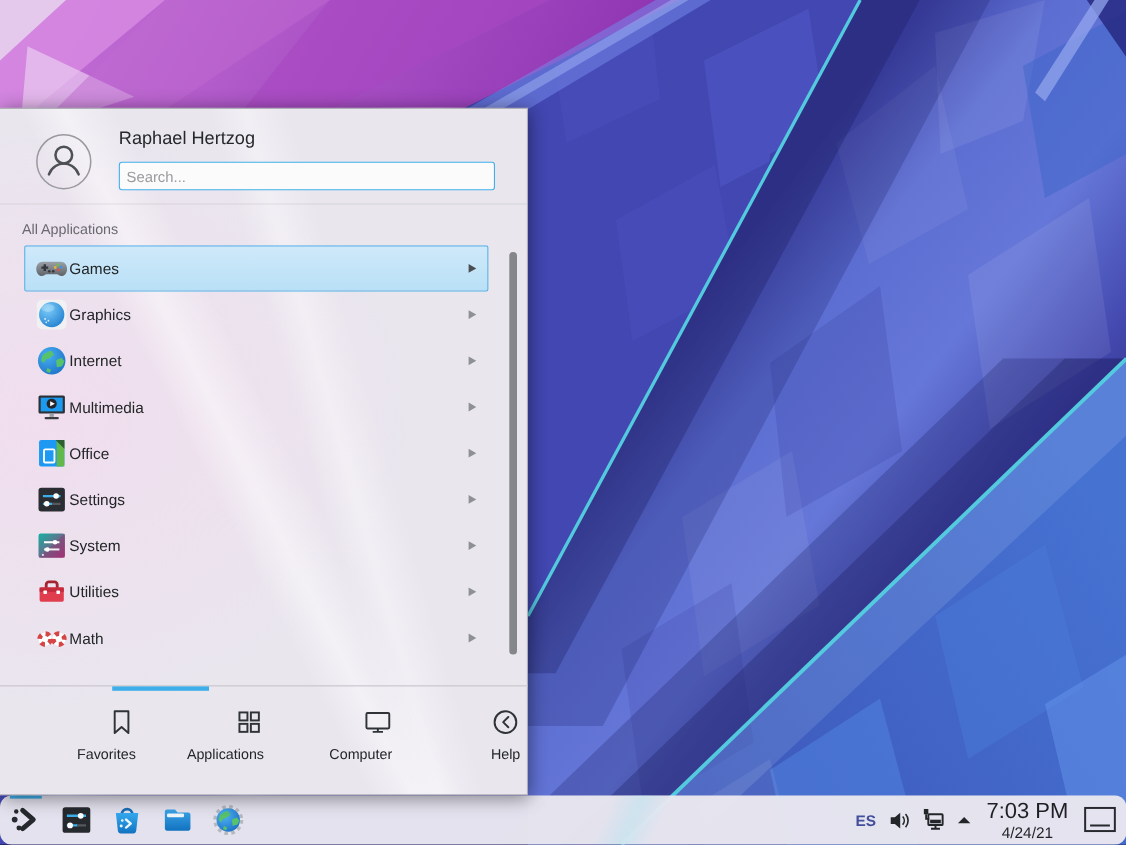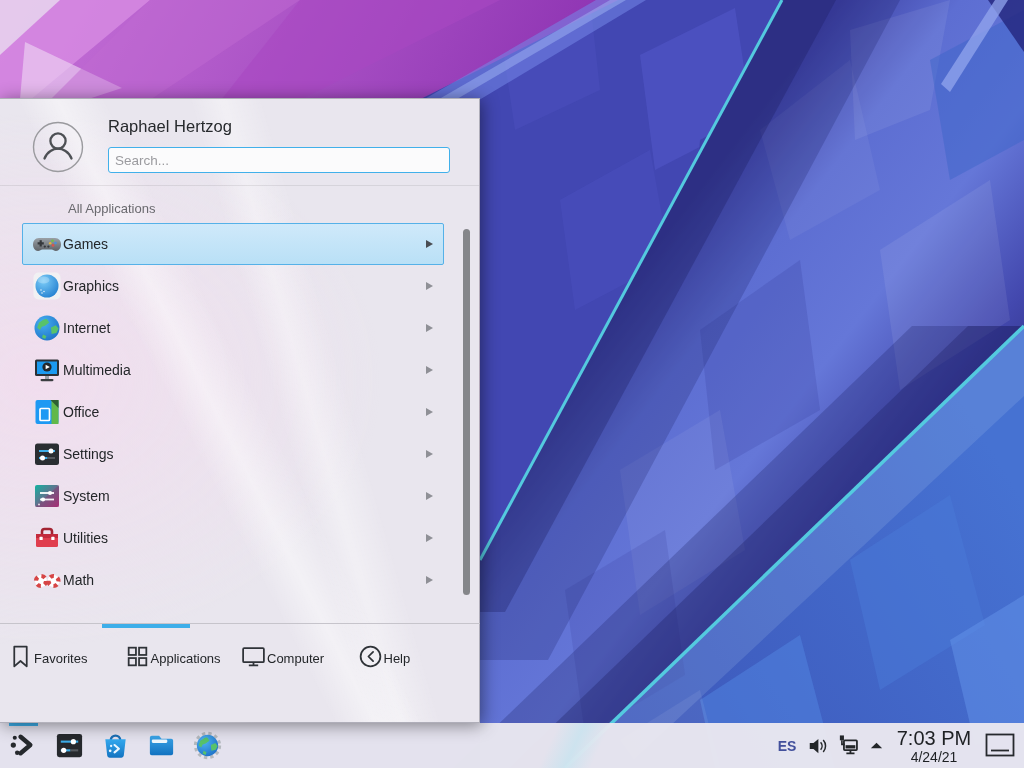--- a/index.html
+++ b/index.html
@@ -5,21 +5,21 @@
   html,body{margin:0;padding:0;background:#000;}
   #screen{position:relative;width:1024px;height:768px;overflow:hidden;
     font-family:"Liberation Sans","DejaVu Sans",sans-serif;color:#232629;}
   #wallpaper{position:absolute;left:0;top:0;width:1024px;height:768px;display:block;}
 
   
   #panel{position:absolute;left:0;bottom:0;width:1024px;height:45px;
     background:
       linear-gradient(115deg, rgba(0,0,0,0) 53.5%, rgba(186,228,240,.55) 56%, rgba(0,0,0,0) 58.5%),
       rgba(233,231,239,.97);
-    display:flex;align-items:center;}
+    display:flex;align-items:center;border-radius:11px;}
   .task-slot{width:46px;height:45px;position:relative;display:flex;align-items:center;justify-content:center;}
   .task-slot.active::before{content:"";position:absolute;top:0;left:9px;width:29px;height:3px;background:#3daee9;}
   #tray{margin-left:auto;display:flex;align-items:center;height:45px;padding-right:4px;}
   .tray-slot{display:flex;align-items:center;justify-content:center;height:45px;}
   #kbd-layout{width:34px;font-size:14px;font-weight:bold;color:#42509c;text-align:center;}
   #clockbox{width:92px;text-align:center;line-height:1;}
   #clock-time{font-size:20px;color:#1d2023;}
   #clock-date{font-size:14px;color:#1d2023;margin-top:2px;}
 
   
@@ -31,37 +31,37 @@
       #e9e6ee;
     box-shadow:2px 2px 16px rgba(0,0,0,.45);
     border:1px solid rgba(70,70,85,.35);border-left:none;box-sizing:border-box;}
   #kick-header{position:absolute;top:0;left:0;right:0;height:86px;border-bottom:1px solid rgba(0,0,0,.08);}
   #avatar{position:absolute;left:32px;top:22px;}
   #user-name{position:absolute;left:108px;top:18px;font-size:16.5px;color:#26292c;}
   #search-input{position:absolute;left:108px;top:48px;width:328px;height:24px;
     border:1.5px solid #41b0ea;border-radius:3px;background:#fbfbfc;
     font-family:inherit;font-size:13.5px;color:#c2410c;padding:0 6px;outline:none;}
   #search-input::placeholder{color:#9b9b9f;}
-  #section-label{position:absolute;left:20px;top:102px;font-size:13px;color:#69696e;margin-left:48px;}
+  #section-label{position:absolute;left:20px;top:102px;font-size:13px;color:#69696e;}
 
   #cat-list{position:absolute;left:0;top:124px;width:480px;height:403px;overflow:hidden;}
   .row{position:relative;height:42px;margin:0 36px 0 22px;display:flex;align-items:center;
     padding:0 10px 0 8px;box-sizing:border-box;border:1px solid transparent;border-radius:2px;}
   .row.selected{background:linear-gradient(#cfe9fa,#b9e0f6);border-color:#55b1e8;}
   .row .cicon{width:32px;height:32px;flex:0 0 32px;}
   .row .clabel{font-size:14px;color:#232629;flex:1;}
   .arrow{width:0;height:0;border-left:7px solid #8f9096;border-top:4.5px solid transparent;border-bottom:4.5px solid transparent;}
   .row.selected .arrow{border-left-color:#4a4d52;}
 
   #scrollbar{position:absolute;left:463px;top:130px;width:7px;height:366px;background:#85868a;border-radius:4px;}
 
   #kick-footer{position:absolute;left:0;bottom:0;width:480px;height:98px;border-top:1px solid #c6c4cb;}
   #tab-indicator{position:absolute;top:0;left:102px;width:88px;height:4px;background:#3daee9;}
   #tabs{display:flex;padding:0 7px;height:98px;}
-  .tab{flex:1;display:flex;flex-direction:row;align-items:flex-start;padding-top:19px;cursor:default;}
+  .tab{flex:1;display:flex;flex-direction:column;align-items:flex-end;padding-top:19px;cursor:default;}
   .tab .tlabel{font-size:13px;color:#232629;margin-top:8px;}
 </style>
 </head>
 <body>
 
 <div id="screen">
 
   <svg id="wallpaper" viewBox="0 0 1024 768" preserveAspectRatio="none">
     <defs>
       <linearGradient id="wMid" x1="650" y1="250" x2="950" y2="480" gradientUnits="userSpaceOnUse">

